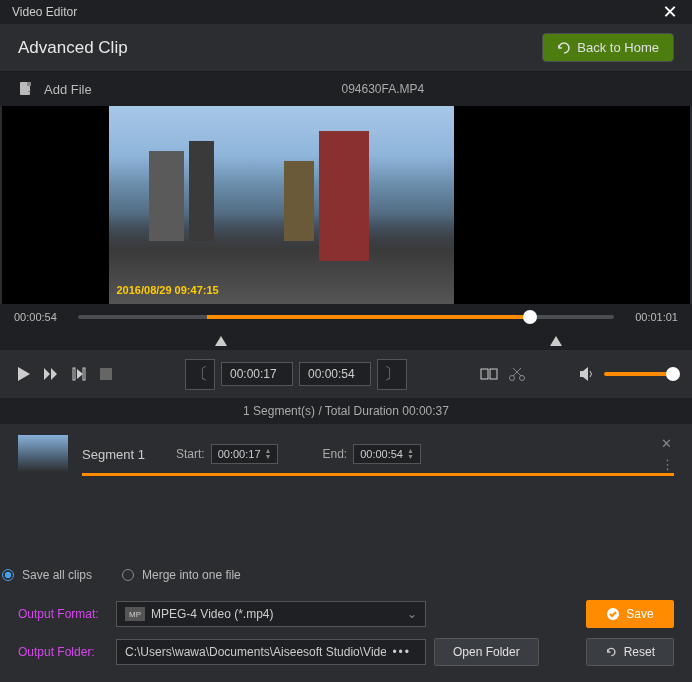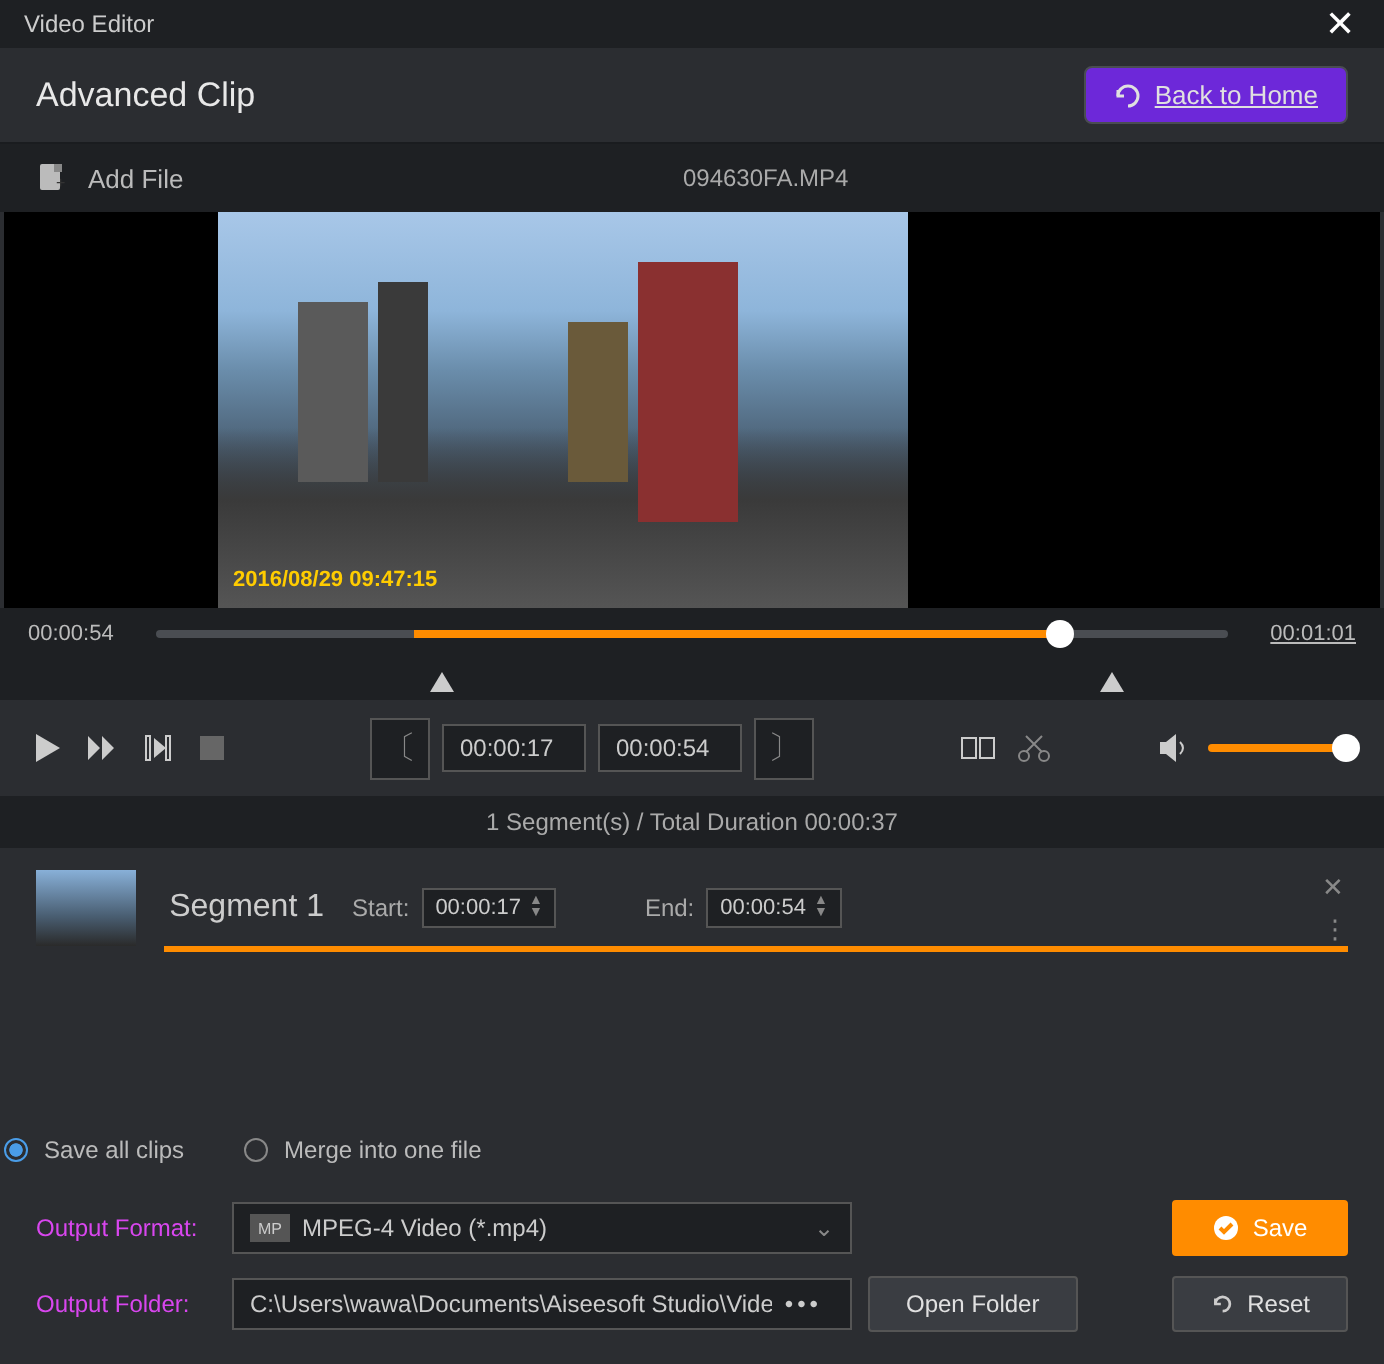--- a/index.html
+++ b/index.html
@@ -2,57 +2,57 @@
 <html><head>
 <meta charset="utf-8">
 <style>
 * { margin: 0; padding: 0; box-sizing: border-box; font-family: Arial, sans-serif; }
 body { width: 692px; height: 682px; background: #2b2d31; color: #e0e0e0; font-size: 13px; overflow: hidden; }
 .titlebar { height: 24px; background: #1e2023; display: flex; align-items: center; padding: 0 12px; justify-content: space-between; }
 .titlebar-title { color: #ccc; font-size: 12px; }
 .close-btn { color: #fff; font-size: 18px; cursor: pointer; width: 20px; text-align: center; }
 .header { height: 48px; background: #2b2d31; display: flex; align-items: center; justify-content: space-between; padding: 0 18px; border-bottom: 1px solid #1a1c1f; }
 .header-title { color: #e8e8e8; font-size: 17px; }
-.back-home { background: #6d28d9; border: 1px solid #4a4d52; border-radius: 4px; padding: 6px 14px; color: #e0e0e0; cursor: pointer; display: flex; align-items: center; gap: 6px; text-decoration: underline; }
+.back-home { background: #4d7c0f; border: 1px solid #4a4d52; border-radius: 4px; padding: 6px 14px; color: #e0e0e0; cursor: pointer; display: flex; align-items: center; gap: 6px; }
 .toolbar { height: 34px; background: #1e2023; display: flex; align-items: center; padding: 0 18px; }
 .addfile { display: flex; align-items: center; gap: 10px; color: #bbb; cursor: pointer; }
 .filename { flex: 1; text-align: center; color: #aaa; font-size: 12px; }
 .preview { height: 198px; background: #000; margin: 0 2px; display: flex; justify-content: center; position: relative; }
 .preview-img { width: 345px; height: 198px; background: linear-gradient(180deg, #a8c7e8 0%, #8eb5da 25%, #6a8dab 40%, #4a5f73 60%, #2d3842 80%, #1a1f25 100%); position: relative; margin-left: -130px; }
 .preview-img::before { content: ''; position: absolute; left: 0; right: 0; bottom: 0; height: 90px; background: linear-gradient(180deg, transparent 0%, #3a3a3a 40%, #555 100%); }
 .preview-buildings { position: absolute; top: 25px; left: 40px; width: 260px; height: 120px; }
 .bldg { position: absolute; background: #4a4a4a; }
 .b1 { left: 0; top: 20px; width: 35px; height: 90px; background: #5a5a5a; }
 .b2 { left: 40px; top: 10px; width: 25px; height: 100px; background: #3a3a3a; }
 .b3 { right: 40px; top: 0; width: 50px; height: 130px; background: #8a3030; }
 .b4 { right: 95px; top: 30px; width: 30px; height: 80px; background: #6a5a3a; }
 .preview-ts { position: absolute; bottom: 8px; left: 8px; color: #ffcc00; font-size: 11px; font-weight: bold; }
 .timeline { height: 26px; background: #1e2023; display: flex; align-items: center; padding: 0 14px; gap: 10px; }
 .time-label { color: #bbb; font-size: 11px; width: 54px; }
-.time-label.right { text-align: right; text-decoration: underline; }
+.time-label.right { text-align: right; }
 .track { flex: 1; height: 4px; background: #4a4d52; position: relative; border-radius: 2px; }
 .track-fill { position: absolute; left: 24%; width: 60%; height: 100%; background: #ff8c00; }
 .track-thumb { position: absolute; left: 83%; top: -5px; width: 14px; height: 14px; background: #fff; border-radius: 50%; }
 .markers { height: 20px; background: #1e2023; position: relative; padding: 0 78px; }
 .marker { position: absolute; bottom: 4px; width: 0; height: 0; }
 .marker.start { left: 215px; border-left: 6px solid transparent; border-right: 6px solid transparent; border-bottom: 10px solid #ccc; }
 .marker.end { left: 550px; border-left: 6px solid transparent; border-right: 6px solid transparent; border-bottom: 10px solid #ccc; }
 .controls { height: 48px; background: #2b2d31; display: flex; align-items: center; padding: 0 18px; gap: 14px; }
 .ctrl-btn { color: #ccc; cursor: pointer; font-size: 14px; }
 .ctrl-group { display: flex; align-items: center; gap: 6px; margin-left: auto; margin-right: auto; }
 .bracket { color: #888; font-size: 16px; padding: 4px 6px; border: 1px solid #555; background: #1e2023; cursor: pointer; }
 .time-input { background: #1e2023; border: 1px solid #555; color: #ccc; padding: 4px 8px; font-size: 12px; width: 72px; }
 .split-icons { display: flex; gap: 10px; margin-right: 40px; }
 .volume { display: flex; align-items: center; gap: 8px; }
 .vol-track { width: 70px; height: 4px; background: #ff8c00; position: relative; border-radius: 2px; }
 .vol-thumb { position: absolute; right: -6px; top: -5px; width: 14px; height: 14px; background: #fff; border-radius: 50%; }
 .seginfo { height: 26px; background: #1e2023; display: flex; align-items: center; justify-content: center; color: #aaa; font-size: 12px; }
 .segment { height: 60px; background: #2b2d31; display: flex; align-items: center; padding: 0 18px; gap: 14px; position: relative; }
 .seg-thumb { width: 50px; height: 38px; background: linear-gradient(180deg, #88b0d8 0%, #4a5f73 60%, #2a2a2a 100%); }
-.seg-label { color: #ccc; font-size: 16px; width: 80px; text-align: right; }
+.seg-label { color: #ccc; font-size: 13px; width: 80px; }
 .seg-field { display: flex; align-items: center; gap: 6px; }
 .seg-field-label { color: #aaa; font-size: 12px; }
 .seg-time { background: #1e2023; border: 1px solid #555; color: #ccc; padding: 3px 6px; font-size: 11px; display: flex; align-items: center; gap: 4px; }
 .seg-arrows { display: flex; flex-direction: column; font-size: 7px; color: #888; line-height: 6px; }
 .seg-icons { display: flex; flex-direction: column; gap: 6px; color: #888; margin-left: auto; }
 .seg-bar { position: absolute; left: 82px; right: 18px; bottom: 8px; height: 3px; background: #ff8c00; }
 .spacer { height: 76px; background: #2b2d31; }
 .options { height: 30px; background: #2b2d31; display: flex; align-items: center; padding: 0 2px; gap: 30px; }
 .radio-opt { display: flex; align-items: center; gap: 8px; cursor: pointer; }
 .radio { width: 12px; height: 12px; border-radius: 50%; border: 1px solid #888; }

